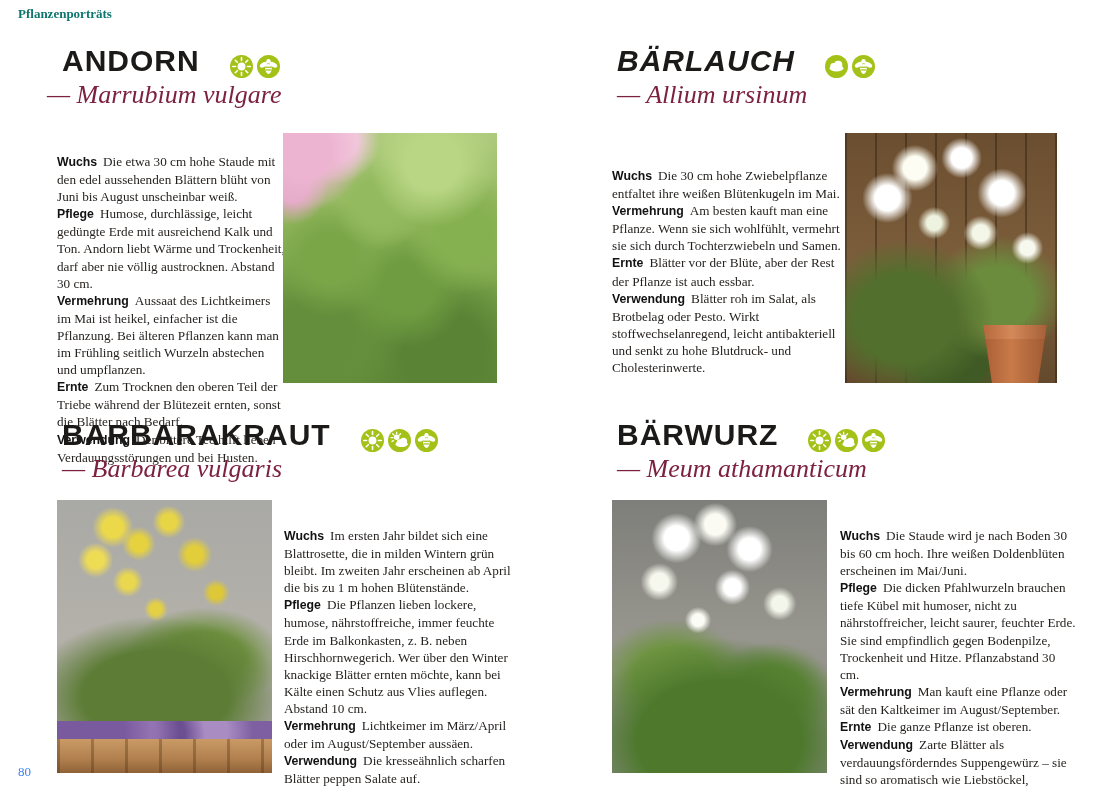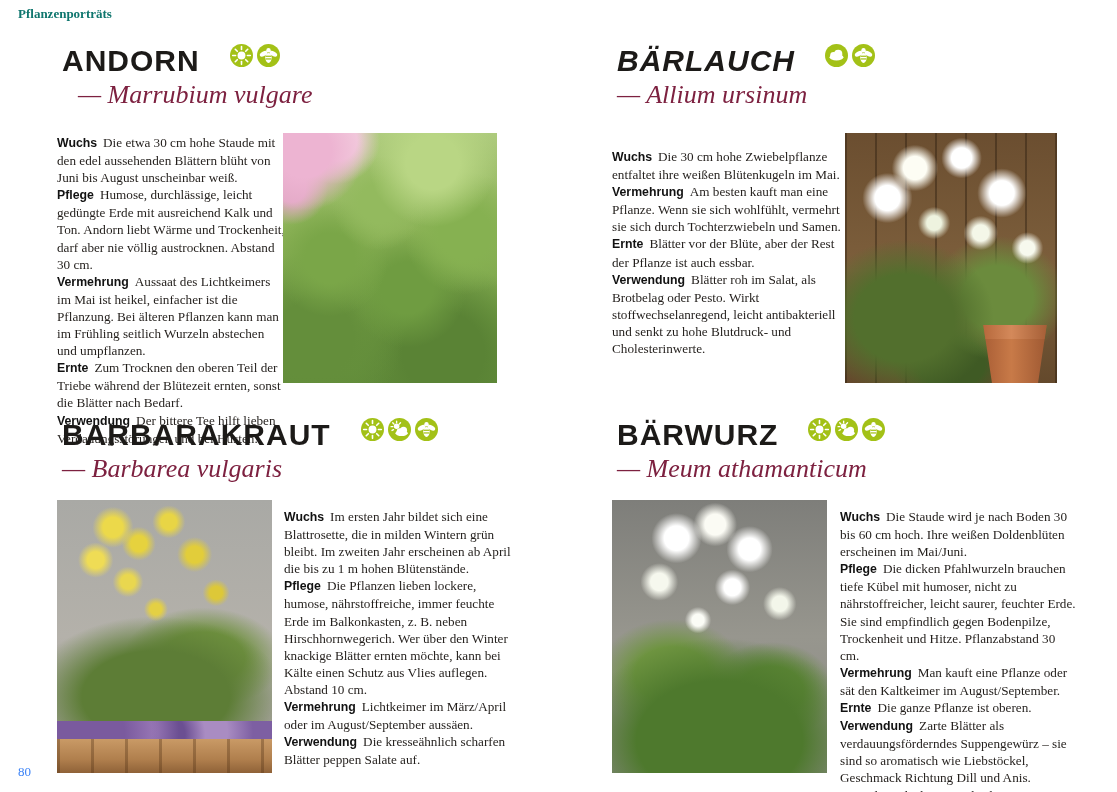--- a/index.html
+++ b/index.html
@@ -10,39 +10,39 @@
     font-family:"Liberation Serif", serif; color:var(--ink);
   }
   .running-head{
     position:absolute; left:18px; top:6px;
     font:bold 13px/1.2 "Liberation Serif", serif; color:#0f766e;
   }
   .pagenum{ position:absolute; font:13px/1 "Liberation Serif", serif; color:#3b82f6; }
   .pagenum.left{ left:18px; top:765px; }
   .pagenum.right{ left:1143px; top:765px; }
 
-  .entry-title-row{ position:absolute; display:flex; align-items:flex-start; gap:28px; }
+  .entry-title-row{ position:absolute; display:flex; align-items:flex-end; gap:28px; }
   .entry-title{
     font-family:"Liberation Sans", sans-serif; font-weight:600;
     font-size:30px; letter-spacing:1px; color:#1c1a18; white-space:nowrap;
   }
   .icon-strip{ display:inline-flex; gap:4px; margin-left:2px; }
   .icon-disc{
     width:23px; height:23px; border-radius:50%; background:var(--green);
     display:inline-flex; align-items:center; justify-content:center; flex:0 0 auto;
   }
   .icon-disc svg{ width:23px; height:23px; display:block; }
   .icon-disc .stripe{ stroke:var(--green); }
 
   .entry-latin{
     position:absolute; font-family:"Liberation Serif", serif; font-style:italic;
     font-size:26px; color:var(--maroon); white-space:nowrap;
   }
 
-  .text-col{ position:absolute; font-size:13.2px; line-height:17.1px; text-align:left; }
+  .text-col{ position:absolute; font-size:13.2px; line-height:17.1px; text-align:left;margin-top:19px; }
   .sec{ margin:0; }
   .sec-label{
     font-family:"Liberation Sans", sans-serif; font-weight:bold;
     font-size:12.3px; margin-right:6px; color:#121212;
   }
 
   .photo{ position:absolute; overflow:hidden; }
 
   
   .photo-andorn{ left:283px; top:133px; width:214px; height:250px;
@@ -164,21 +164,21 @@
             <path d="M12 9.4 C15 9.4 15.7 12.9 15.3 15.2 C14.9 17.7 13.8 19.7 12 19.7 C10.2 19.7 9.1 17.7 8.7 15.2 C8.3 12.9 9 9.4 12 9.4 Z"></path>
           </g>
           <g class="stripe" stroke-width="1.3" fill="none">
             <line x1="8.8" y1="12.8" x2="15.2" y2="12.8"></line>
             <line x1="9" y1="15.6" x2="15" y2="15.6"></line>
           </g>
         </svg>
       </span>
     </span>
 </div>
-<div class="entry-latin" style="left:78px; top:80px;">— Marrubium vulgare</div>
+<div class="entry-latin" style="left:47px; top:80px;">— Marrubium vulgare</div>
 <div class="text-col" style="left:57px; top:134px; width:228px;">
     <p class="sec"><b class="sec-label">Wuchs</b><span>Die etwa 30 cm hohe Staude mit den edel aussehenden Blättern blüht von Juni bis August unscheinbar weiß.</span></p>
     <p class="sec"><b class="sec-label">Pflege</b><span>Humose, durchlässige, leicht gedüngte Erde mit ausreichend Kalk und Ton. Andorn liebt Wärme und Trockenheit, darf aber nie völlig austrocknen. Abstand 30 cm.</span></p>
     <p class="sec"><b class="sec-label">Vermehrung</b><span>Aussaat des Lichtkeimers im Mai ist heikel, einfacher ist die Pflanzung. Bei älteren Pflanzen kann man im Frühling seitlich Wurzeln abstechen und umpflanzen.</span></p>
     <p class="sec"><b class="sec-label">Ernte</b><span>Zum Trocknen den oberen Teil der Triebe während der Blütezeit ernten, sonst die Blätter nach Bedarf.</span></p>
     <p class="sec"><b class="sec-label">Verwendung</b><span>Der bittere Tee hilft lieben Verdauungsstörungen und bei Husten.</span></p>
   </div>
 <div class="photo photo-andorn"></div>
 
 <div class="entry-title-row" style="left:617px; top:44px;font-style:italic;">

